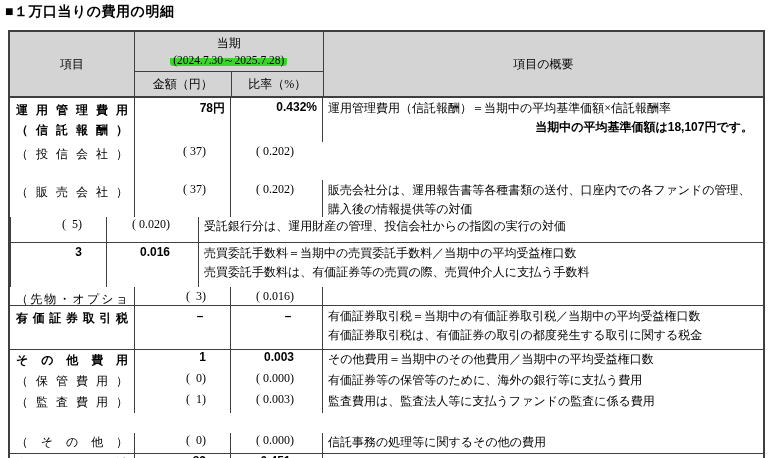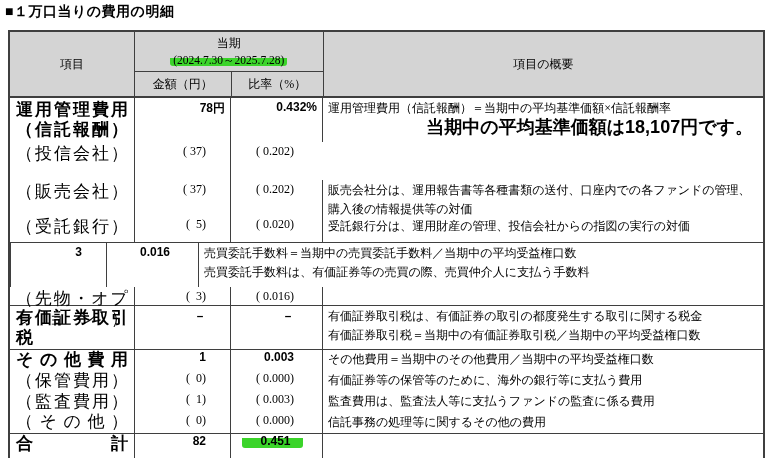--- a/index.html
+++ b/index.html
@@ -34,29 +34,29 @@
   .hc4{width:441px;border-left:1px solid var(--bd);}
   .hrange{font-size:11.5px;}
   
   .group{border-top:1px solid var(--bd);}
   .group:first-of-type{border-top:none;}
   
   .serif{font-family:"Liberation Serif",serif;}
   .g{font-family:"Liberation Sans",sans-serif;font-weight:bold;}
   
   .jl{width:100%;text-align:justify;text-align-last:justify;text-justify:inter-character;
-      line-height:20px;font-size:17px;}
+      line-height:20px;font-size:12px;}
   
   .desc{line-height:19px;font-size:12px;}
   .note{font-family:"Liberation Sans",sans-serif;font-weight:bold;text-align:right;
-        padding-right:6px;font-size:18px;line-height:19px;}
+        padding-right:6px;font-size:12px;line-height:19px;}
   
   .h44{height:44px;} .h38{height:38px;} .h37{height:37px;} .h25{height:25px;align-items:center;}
   .h43{height:44px;} .h18{height:18px;} .h42{height:43px;}
-  .h21{height:21px;align-items:center;} .h20{height:20px;align-items:center;} .h24{height:24px;align-items:center;}
+  .h21{height:21px;align-items:center;} .h20{height:20px;align-items:center;margin-top:20px;} .h24{height:24px;align-items:center;}
   .h25 .c2,.h25 .c3,.h21 .c2,.h21 .c3,.h20 .c2,.h20 .c3,.h24 .c2,.h24 .c3{padding-top:0;align-self:center;}
   .h25 .c1,.h21 .c1,.h20 .c1,.h24 .c1{align-self:center;padding-top:0;}
   .h25 .c4,.h21 .c4,.h20 .c4{align-self:center;padding-top:0;}
   .c2,.c3,.c4,.c1{min-height:100%;}
   .fill{align-self:stretch;}
   
   .hl{background:linear-gradient(180deg, transparent 30%, var(--marker) 31%, var(--marker) 97%, transparent 97%);
       border-radius:3px;padding:0 3px;}
   .hl-total{padding:0 12px 0 18px;display:inline-block;}
 </style>
@@ -105,23 +105,20 @@
       </div>
       <div class="row h37">
         <div class="c c1">
             <div class="jl serif">（販売会社）</div>
           </div>
         <div class="c c2 serif fill"><span>( 37)</span></div>
         <div class="c c3 serif fill"><span>( 0.202)</span></div>
         <div class="c c4 desc serif fill">販売会社分は、運用報告書等各種書類の送付、口座内での各ファンドの管理、購入後の情報提供等の対価</div>
       </div>
       <div class="row h25">
-        <div class="c c1">
-            <div class="jl serif">（受託銀行）</div>
-          </div>
         <div class="c c2 serif fill"><span>(  5)</span></div>
         <div class="c c3 serif fill"><span>( 0.020)</span></div>
         <div class="c c4 desc serif fill">受託銀行分は、運用財産の管理、投信会社からの指図の実行の対価</div>
       </div>
     </div>
 
     <div class="group">
       <div class="row h43">
         <div class="c c2 g fill"><span>3</span></div>
         <div class="c c3 g fill"><span>0.016</span></div>
@@ -141,22 +138,22 @@
     </div>
 
     <div class="group">
       <div class="row h42">
         <div class="c c1">
             <div class="jl g">有価証券取引税</div>
           </div>
         <div class="c c2 g fill"><span>－</span></div>
         <div class="c c3 g fill"><span>－</span></div>
         <div class="c c4 fill">
+          <div class="desc serif">有価証券取引税＝当期中の有価証券取引税／当期中の平均受益権口数</div>
           <div class="desc serif">有価証券取引税は、有価証券の取引の都度発生する取引に関する税金</div>
-          <div class="desc serif">有価証券取引税＝当期中の有価証券取引税／当期中の平均受益権口数</div>
         </div>
       </div>
     </div>
 
     <div class="group">
       <div class="row h21">
         <div class="c c1">
             <div class="jl g">その他費用</div>
           </div>
         <div class="c c2 g fill"><span>1</span></div>

